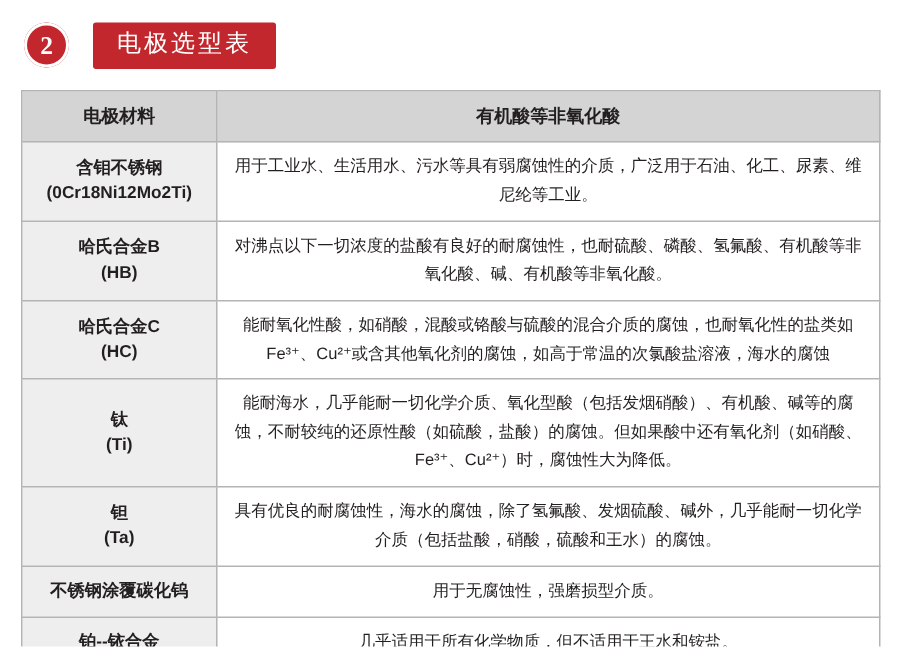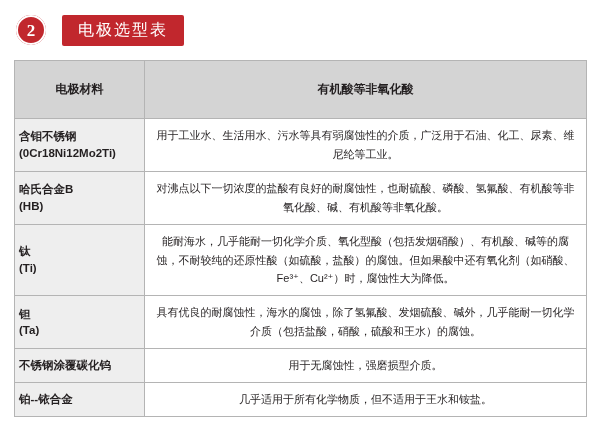--- a/index.html
+++ b/index.html
@@ -67,25 +67,26 @@
   }
   table.spec th, table.spec td {
     border: 1px solid #b4b4b4;
     vertical-align: middle;
   }
   thead th {
     background: #d4d4d4;
     font-size: 12px;
     font-weight: bold;
     text-align: center;
-    padding: 20px 4px;
+    padding: 8px 4px;
     color: #231f20;
   }
   td.mat {
     background: #eeeeee;
+    text-align: center;
     font-weight: bold;
     font-size: 11.5px;
     padding: 6px 4px;
     line-height: 1.45;
     color: #231f20;
   }
   td.desc {
     background: #ffffff;
     text-align: center;
     padding: 7px 9px;
@@ -122,20 +123,24 @@
     <tbody>
       <tr>
         <td class="mat">含钼不锈钢<br>(0Cr18Ni12Mo2Ti)</td>
         <td class="desc">用于工业水、生活用水、污水等具有弱腐蚀性的介质，广泛用于石油、化工、尿素、维尼纶等工业。</td>
       </tr>
       <tr>
         <td class="mat">哈氏合金B<br>(HB)</td>
         <td class="desc">对沸点以下一切浓度的盐酸有良好的耐腐蚀性，也耐硫酸、磷酸、氢氟酸、有机酸等非氧化酸、碱、有机酸等非氧化酸。</td>
       </tr>
       <tr>
+        <td class="mat">哈氏合金C<br>(HC)</td>
+        <td class="desc">能耐氧化性酸，如硝酸，混酸或铬酸与硫酸的混合介质的腐蚀，也耐氧化性的盐类如Fe³⁺、Cu²⁺或含其他氧化剂的腐蚀，如高于常温的次氯酸盐溶液，海水的腐蚀</td>
+      </tr>
+      <tr>
         <td class="mat">钛<br>(Ti)</td>
         <td class="desc">能耐海水，几乎能耐一切化学介质、氧化型酸（包括发烟硝酸）、有机酸、碱等的腐蚀，不耐较纯的还原性酸（如硫酸，盐酸）的腐蚀。但如果酸中还有氧化剂（如硝酸、Fe³⁺、Cu²⁺）时，腐蚀性大为降低。</td>
       </tr>
       <tr>
         <td class="mat">钽<br>(Ta)</td>
         <td class="desc">具有优良的耐腐蚀性，海水的腐蚀，除了氢氟酸、发烟硫酸、碱外，几乎能耐一切化学介质（包括盐酸，硝酸，硫酸和王水）的腐蚀。</td>
       </tr>
       <tr>
         <td class="mat">不锈钢涂覆碳化钨</td>
         <td class="desc">用于无腐蚀性，强磨损型介质。</td>

